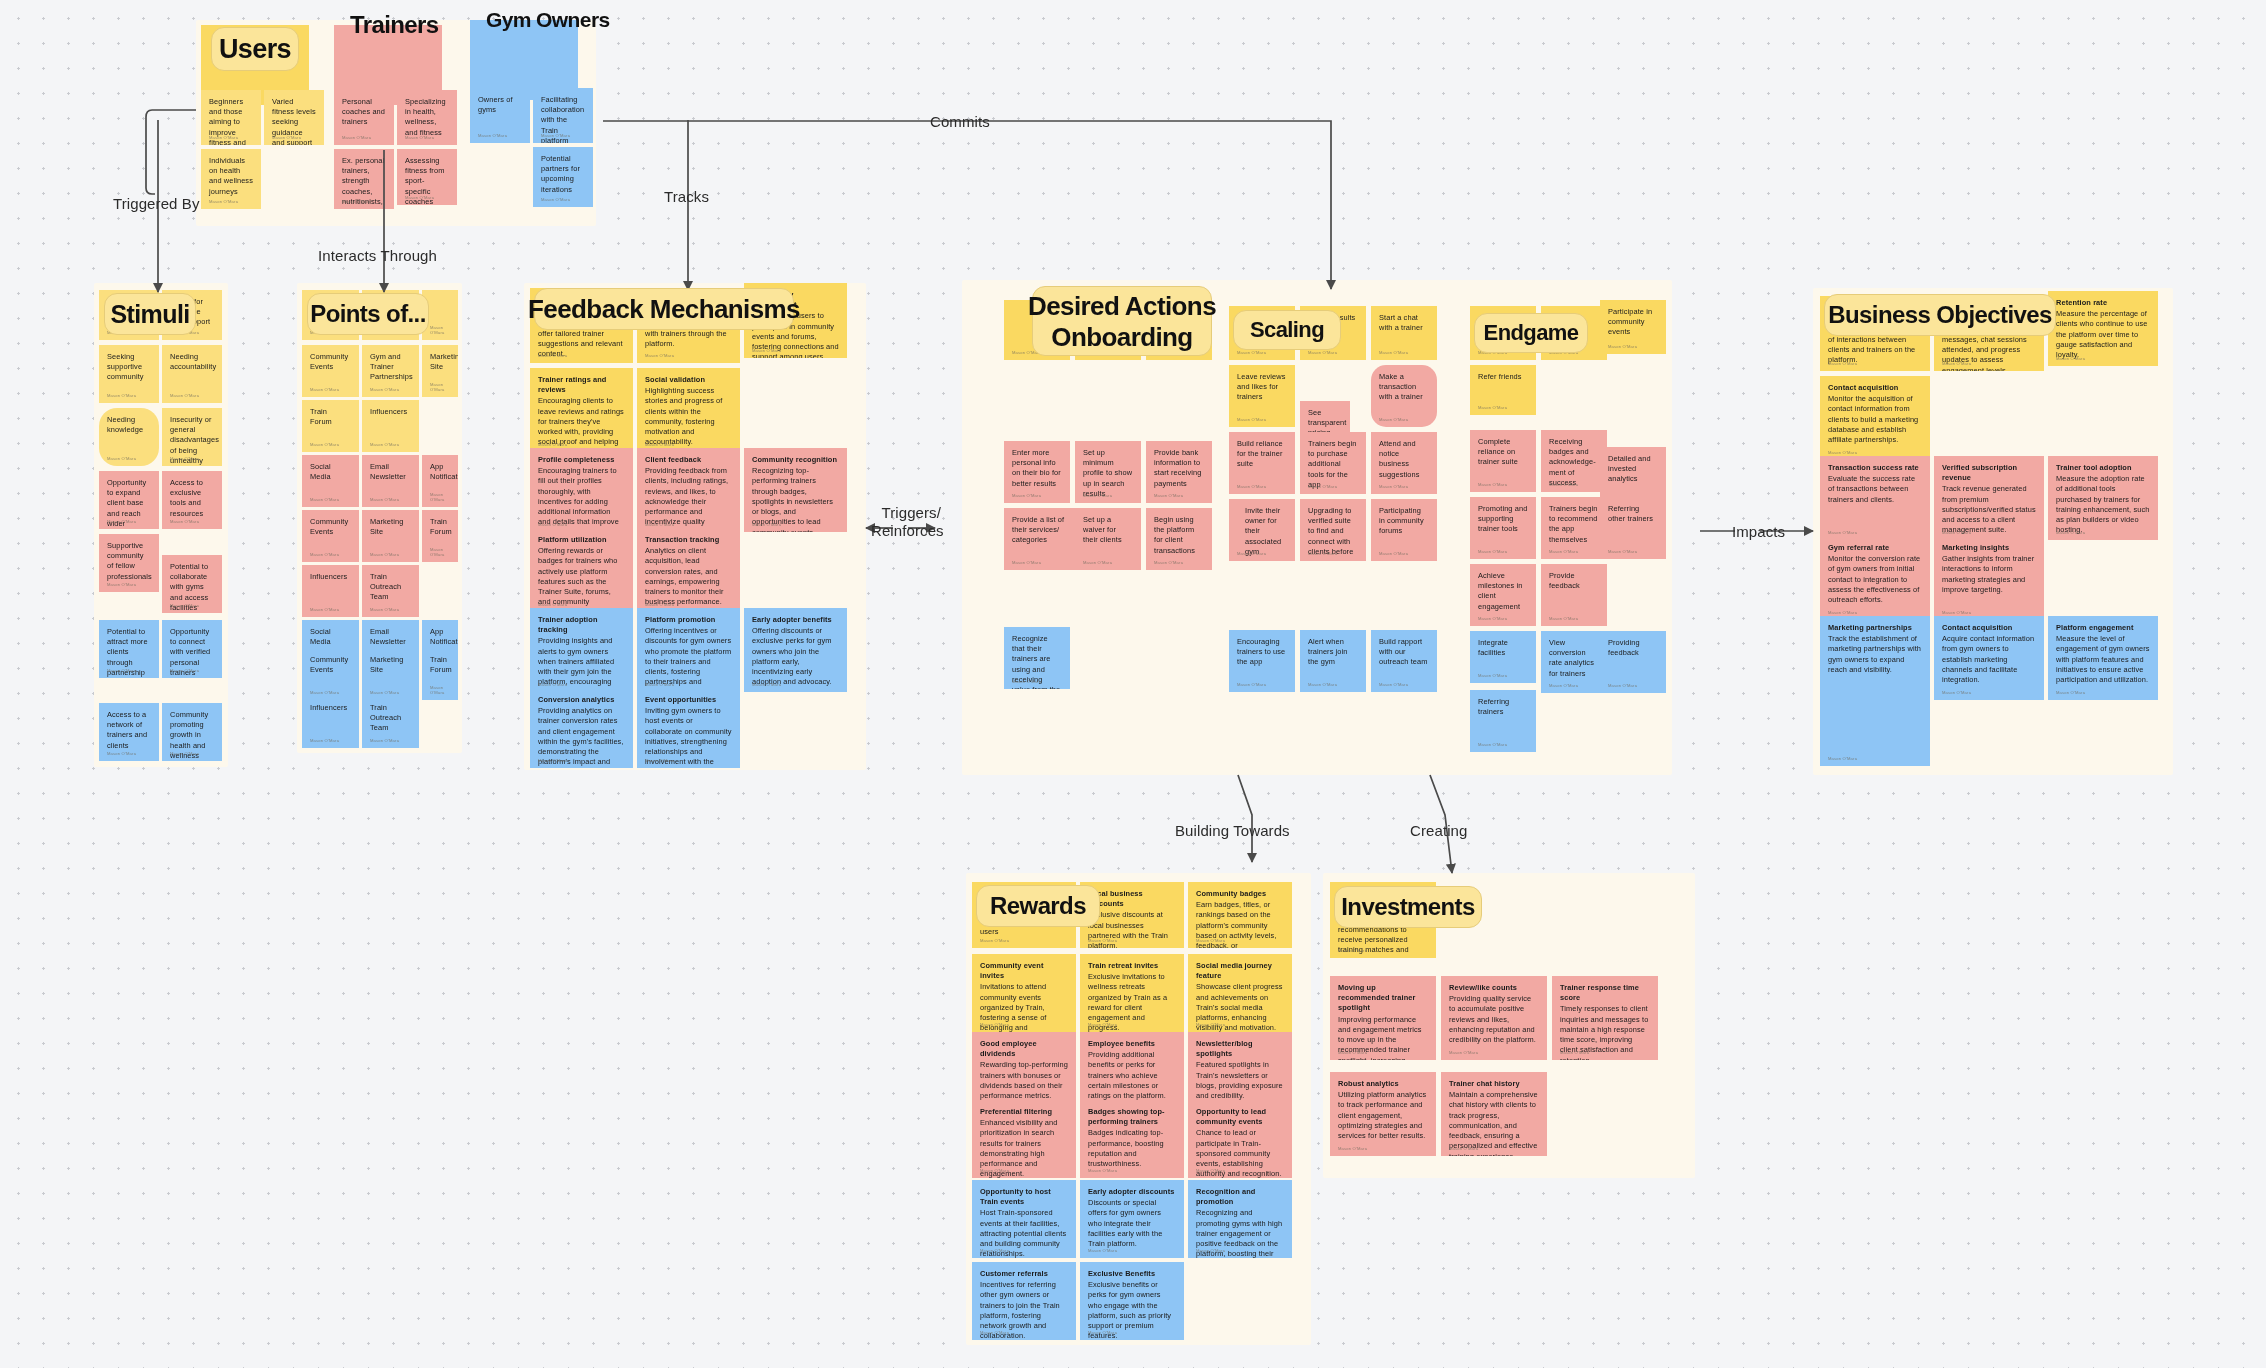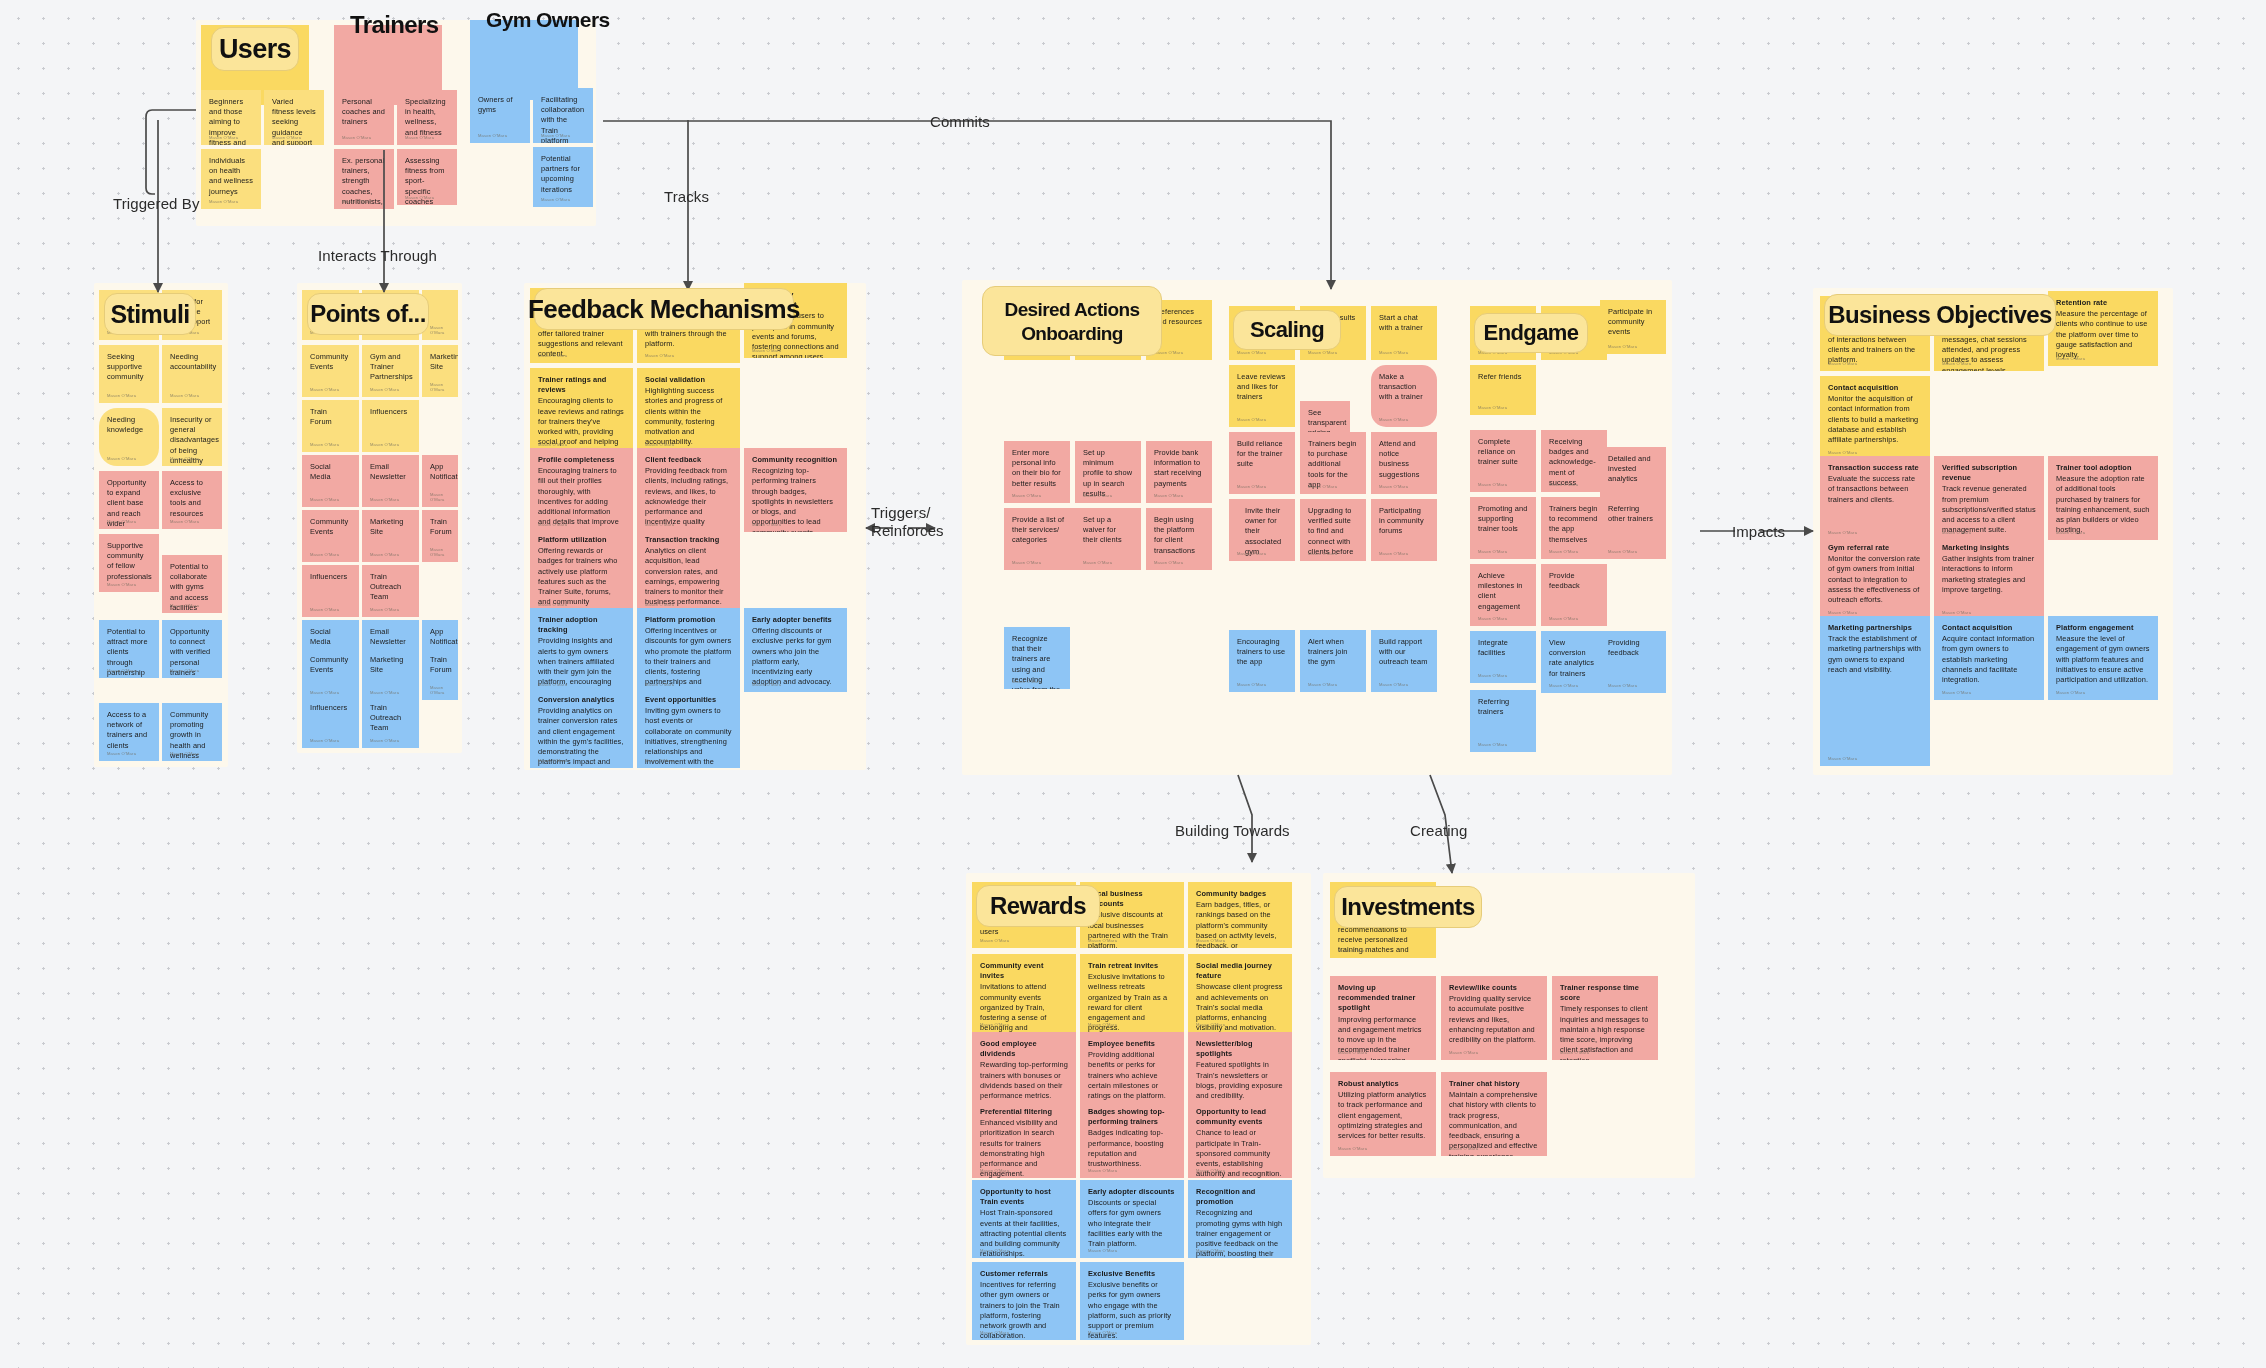--- a/index.html
+++ b/index.html
@@ -62,21 +62,21 @@
 
   
   .conn-label {
     position:absolute;
     font-size:15px;
     color:#2b2b2b;
     white-space:nowrap;
     z-index:9;
     letter-spacing:.1px;
   }
-  .conn-label.two { text-align:left; line-height:1.18; white-space:normal; }
+  .conn-label.two { text-align:right; line-height:1.18; white-space:normal; }
 
   svg.links { position:absolute; inset:0; width:2266px; height:1368px; z-index:2; pointer-events:none; }
 </style>
 </head>
 <body>
 
 <div class="board">
 
   <svg class="links">
     <defs>
@@ -432,21 +432,21 @@
       <span class="auth">Mason O'Mara</span>
     </div>
   <div class="note y" style="left:1075px;top:300px;width:66px;height:60px;">
       <span class="bdy">personalization and preferences</span>
       <span class="auth">Mason O'Mara</span>
     </div>
   <div class="note y" style="left:1146px;top:300px;width:66px;height:60px;">
       <span class="bdy">preferences and resources</span>
       <span class="auth">Mason O'Mara</span>
     </div>
-  <div class="pill two" style="left:982px;top:286px;width:180px;height:70px;font-size:19px;text-align:right;">
+  <div class="pill two" style="left:1032px;top:286px;width:180px;height:70px;font-size:26px;text-align:right;">
     <span>Desired Actions</span>
     <span style="margin-top:5px;">Onboarding</span>
   </div>
 
   <div class="note r" style="left:1004px;top:441px;width:66px;height:62px;">
       <span class="bdy">Enter more personal info on their bio for better results</span>
       <span class="auth">Mason O'Mara</span>
     </div>
   <div class="note r" style="left:1004px;top:508px;width:79px;height:62px;">
       <span class="bdy">Provide a list of their services/ categories</span>

